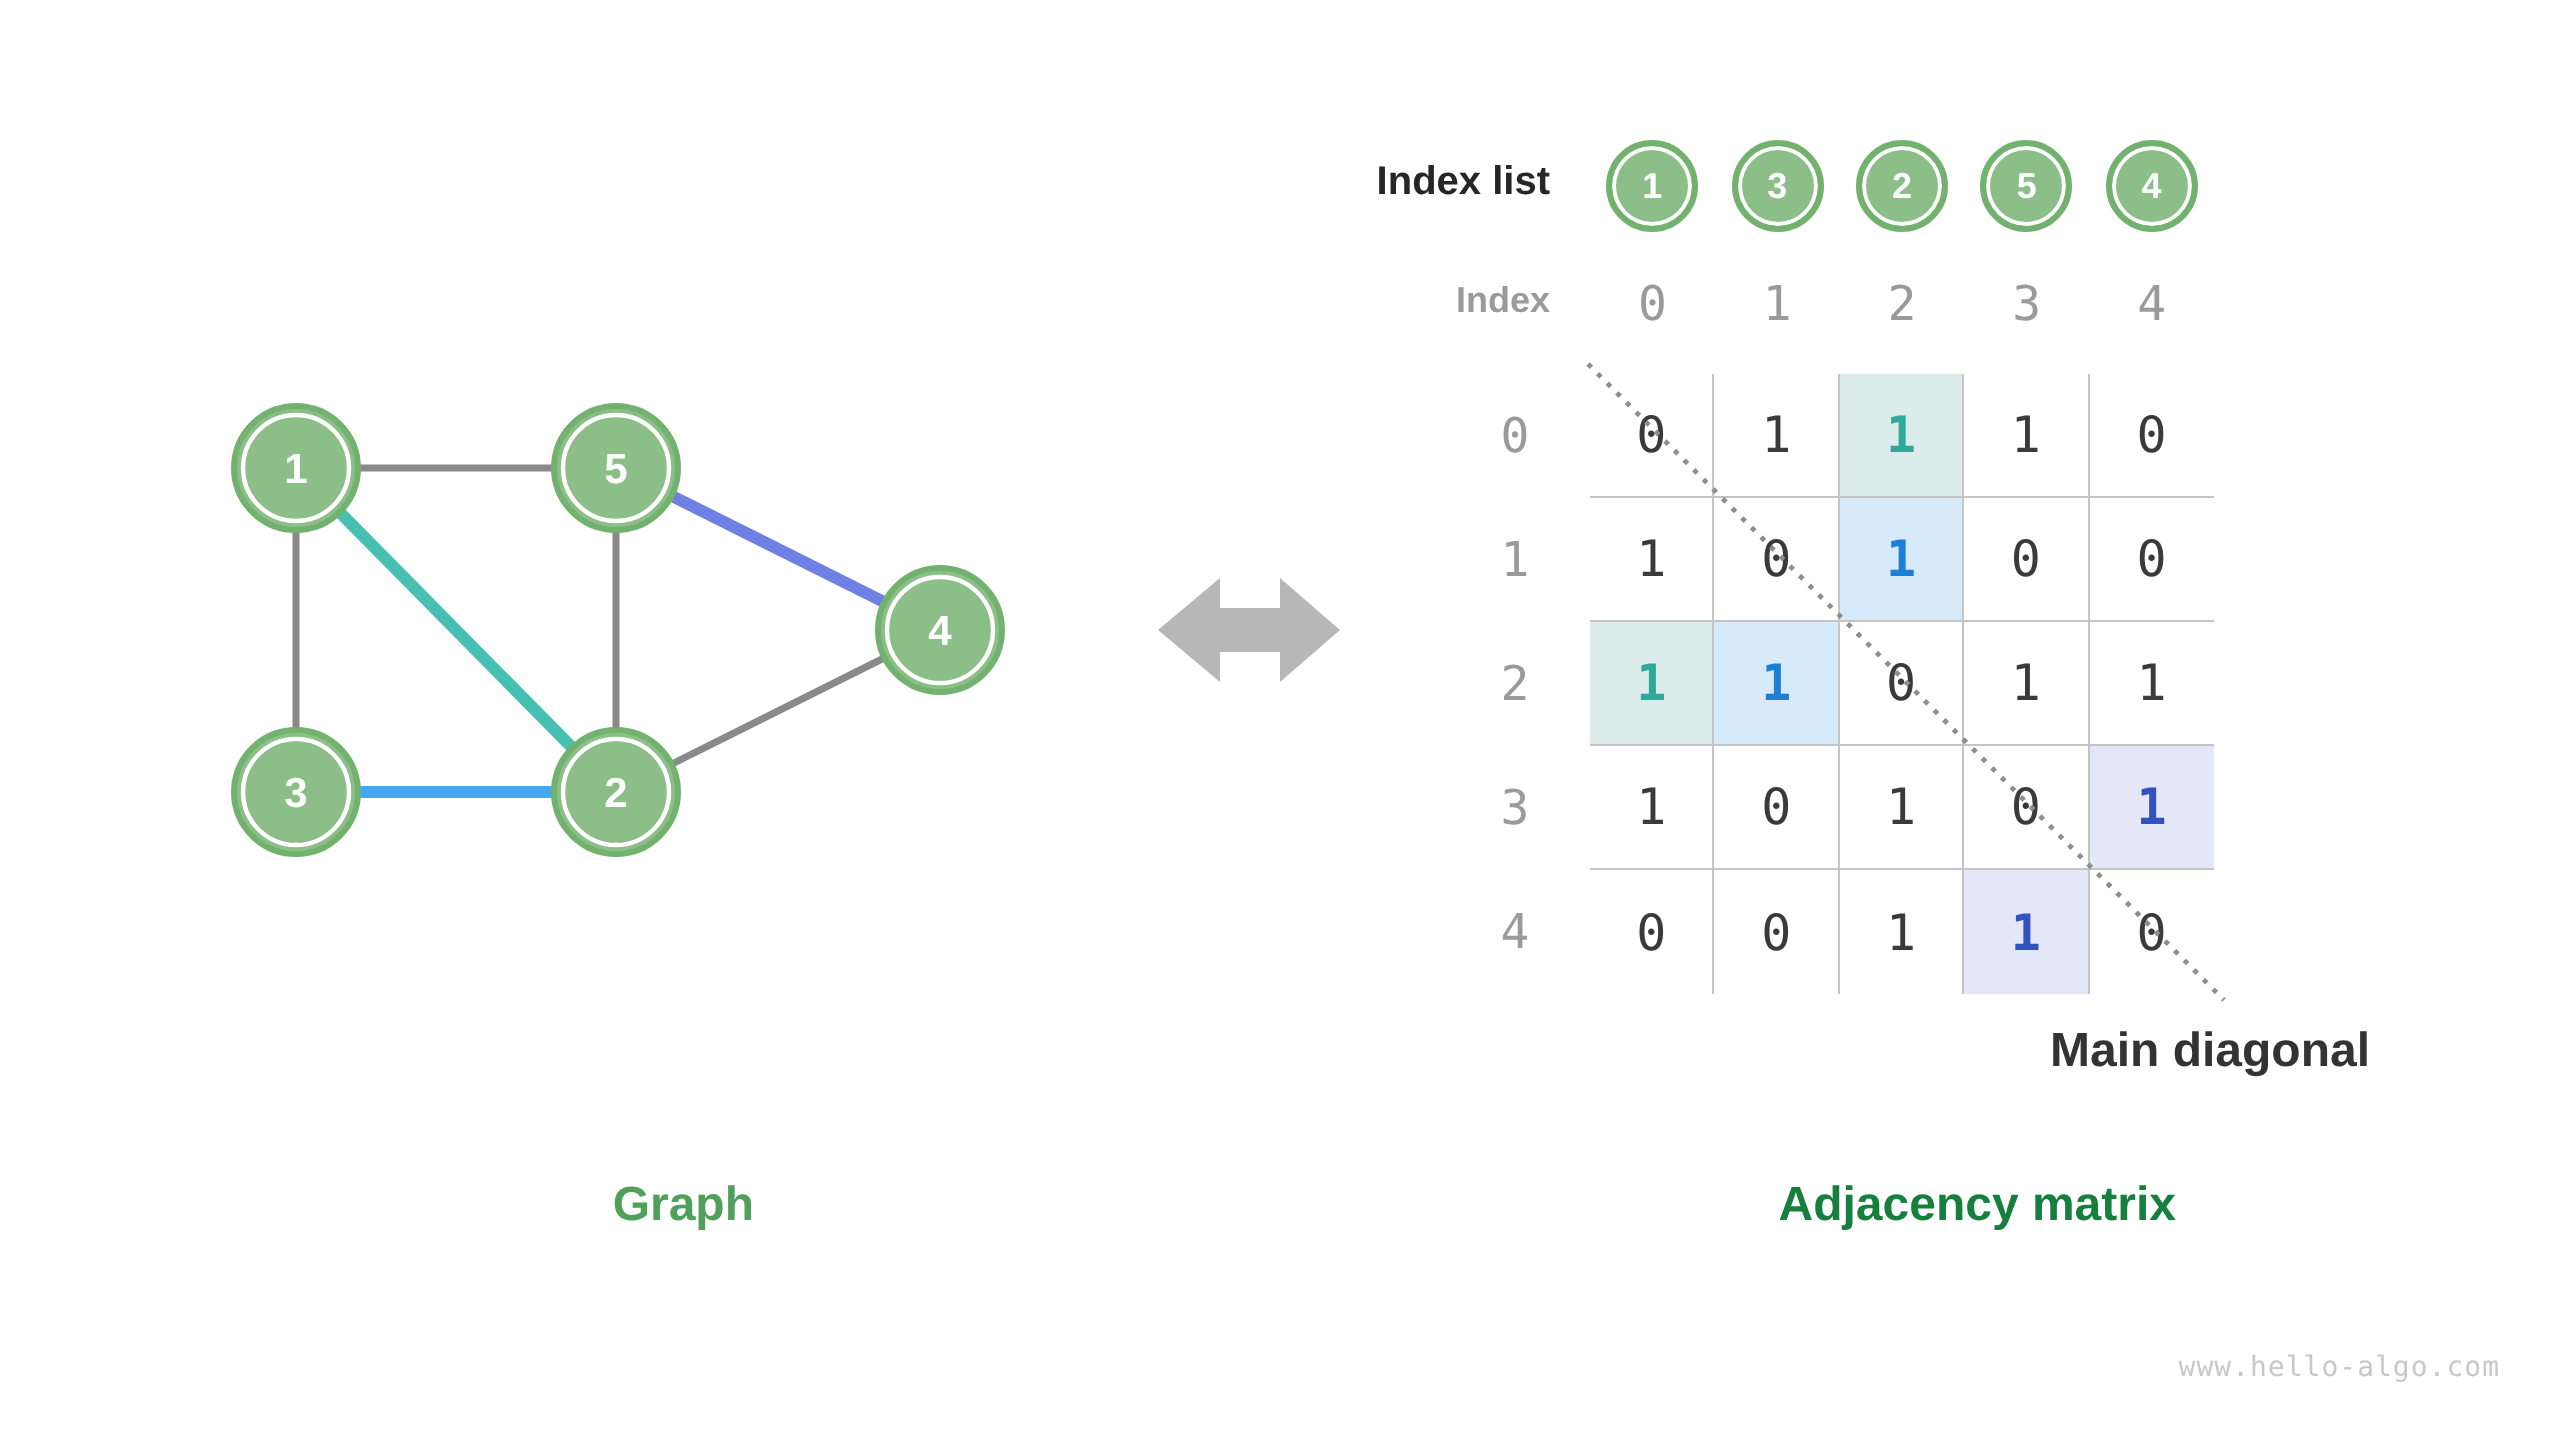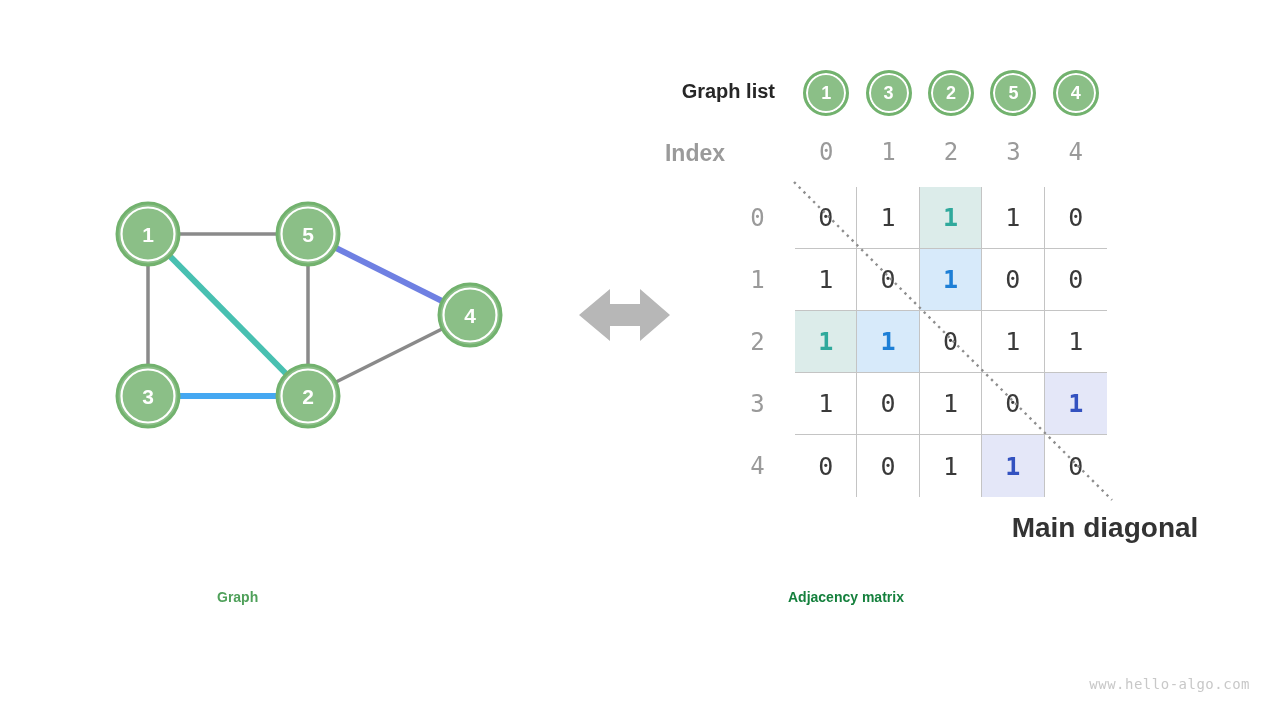--- a/index.html
+++ b/index.html
@@ -20,23 +20,23 @@
     color:#ffffff;font-weight:700;font-size:18px;
   }
   
   .mono{font-family:"DejaVu Sans Mono",monospace;}
   #index-row{left:795px;top:137px;width:312px;height:30px;display:grid;grid-template-columns:repeat(5,1fr);font-size:24px;}
   #row-labels{left:730px;top:187px;width:55px;height:310px;display:grid;grid-template-rows:repeat(5,1fr);font-size:24px;}
   #matrix-grid{left:795px;top:187px;width:312px;height:310px;display:grid;grid-template-columns:repeat(5,1fr);grid-template-rows:repeat(5,1fr);}
   .cell{display:flex;align-items:center;justify-content:center;font-size:25px;}
   
   #vertex-list-label{left:615px;top:80px;width:160px;text-align:right;font-size:20px;font-weight:700;color:#262626;}
-  #index-label{left:615px;top:140px;width:160px;text-align:center;font-size:23px;font-weight:700;}
-  #main-diagonal-label{left:1005px;top:512px;width:200px;text-align:center;font-size:28px;font-weight:700;color:#333333;}
-  .caption{font-size:14px;font-weight:700;text-align:left;}
+  #index-label{left:615px;top:140px;width:160px;text-align:right;font-size:18px;font-weight:700;}
+  #main-diagonal-label{left:1005px;top:512px;width:200px;text-align:center;font-size:24px;font-weight:700;color:#333333;}
+  .caption{font-size:24px;font-weight:700;text-align:right;}
   #graph-caption{left:217px;top:589px;width:160px;}
   #matrix-caption{left:788px;top:589px;width:300px;}
   #watermark{right:30px;top:676px;font-size:14px;letter-spacing:0.5px;margin-left:32px;}
 </style>
 </head>
 <body>
 
 <div id="canvas">
 
   <svg id="scene" class="layer" width="1280" height="720">
@@ -68,21 +68,21 @@
         <text y="7.5" text-anchor="middle" font-size="21" font-weight="600" fill="#ffffff" font-family="Liberation Sans, sans-serif">3</text>
       </g>
       <g transform="translate(308,396)">
         <circle r="31" fill="#8bbf87" stroke="#72b26e" stroke-width="3"></circle>
         <circle r="26.5" fill="none" stroke="#ffffff" stroke-width="2.2"></circle>
         <text y="7.5" text-anchor="middle" font-size="21" font-weight="600" fill="#ffffff" font-family="Liberation Sans, sans-serif">2</text>
       </g>
       <polygon points="579,315 610,289 610,304 640,304 640,289 670,315 640,341 640,326 610,326 610,341" fill="#b7b7b7"></polygon>
     </svg>
 
-  <div class="abs" id="vertex-list-label">Graph list</div>
+  <div class="abs" id="vertex-list-label">Index list</div>
   <div class="abs" id="vertex-row">
       <div class="colcell">
         <div class="vertex-circle" style="background: rgb(139, 191, 135); border-color: rgb(114, 178, 110);">1</div>
       </div>
       <div class="colcell">
         <div class="vertex-circle" style="background: rgb(139, 191, 135); border-color: rgb(114, 178, 110);">3</div>
       </div>
       <div class="colcell">
         <div class="vertex-circle" style="background: rgb(139, 191, 135); border-color: rgb(114, 178, 110);">2</div>
       </div>

